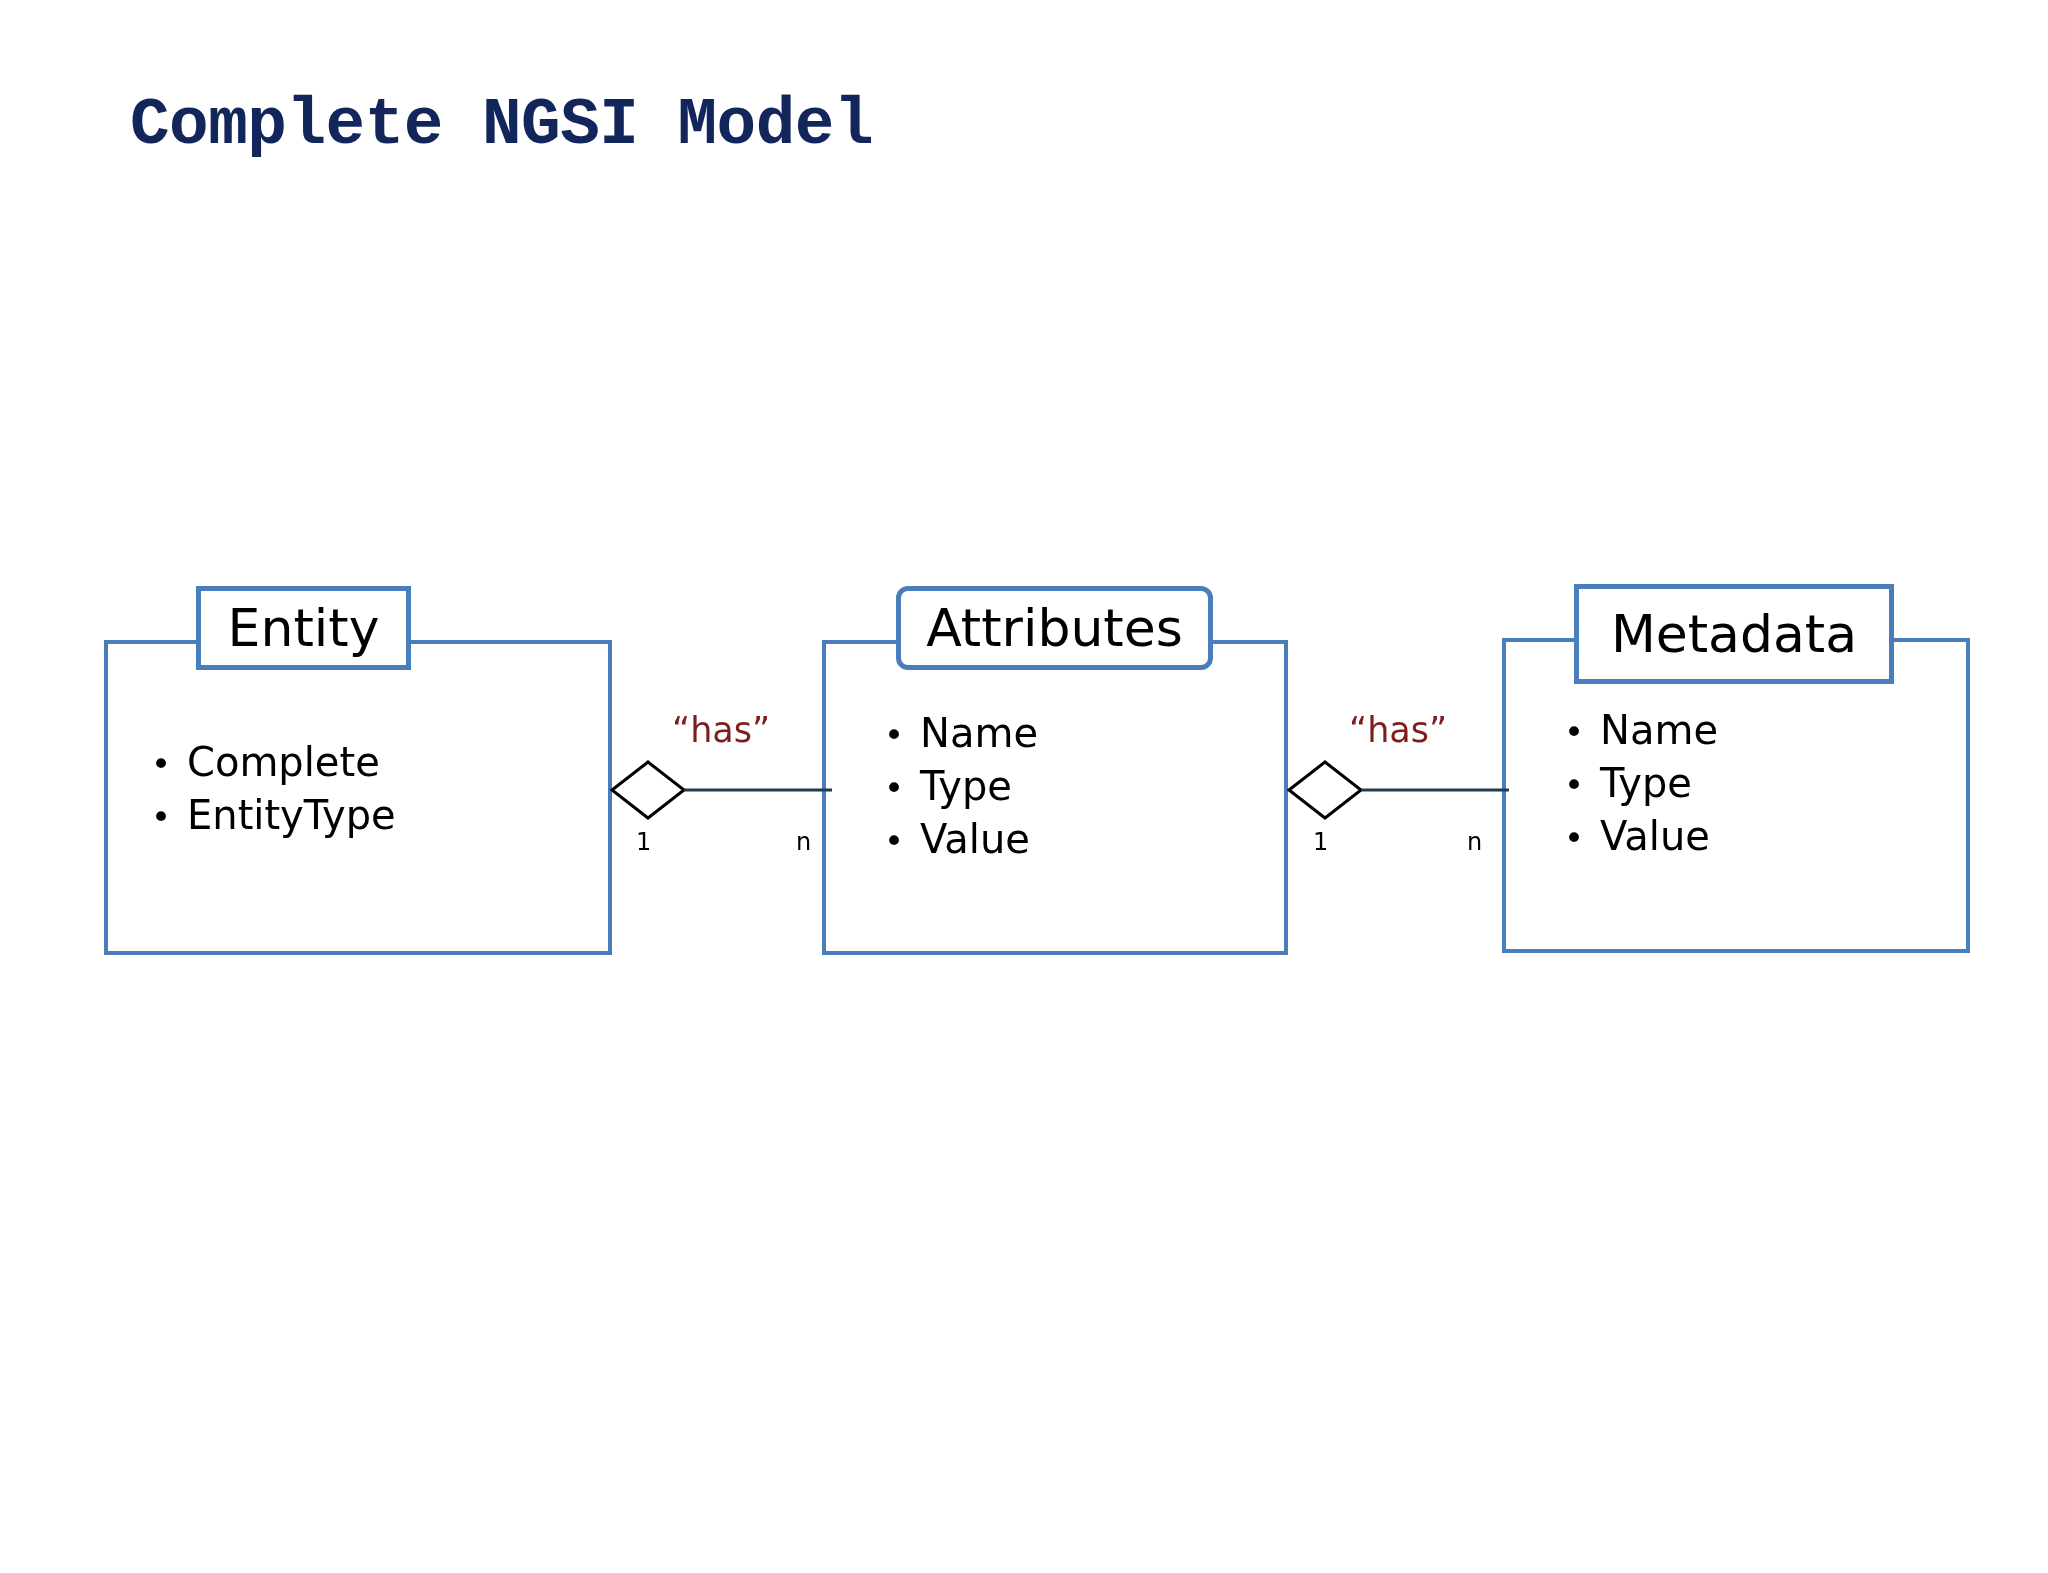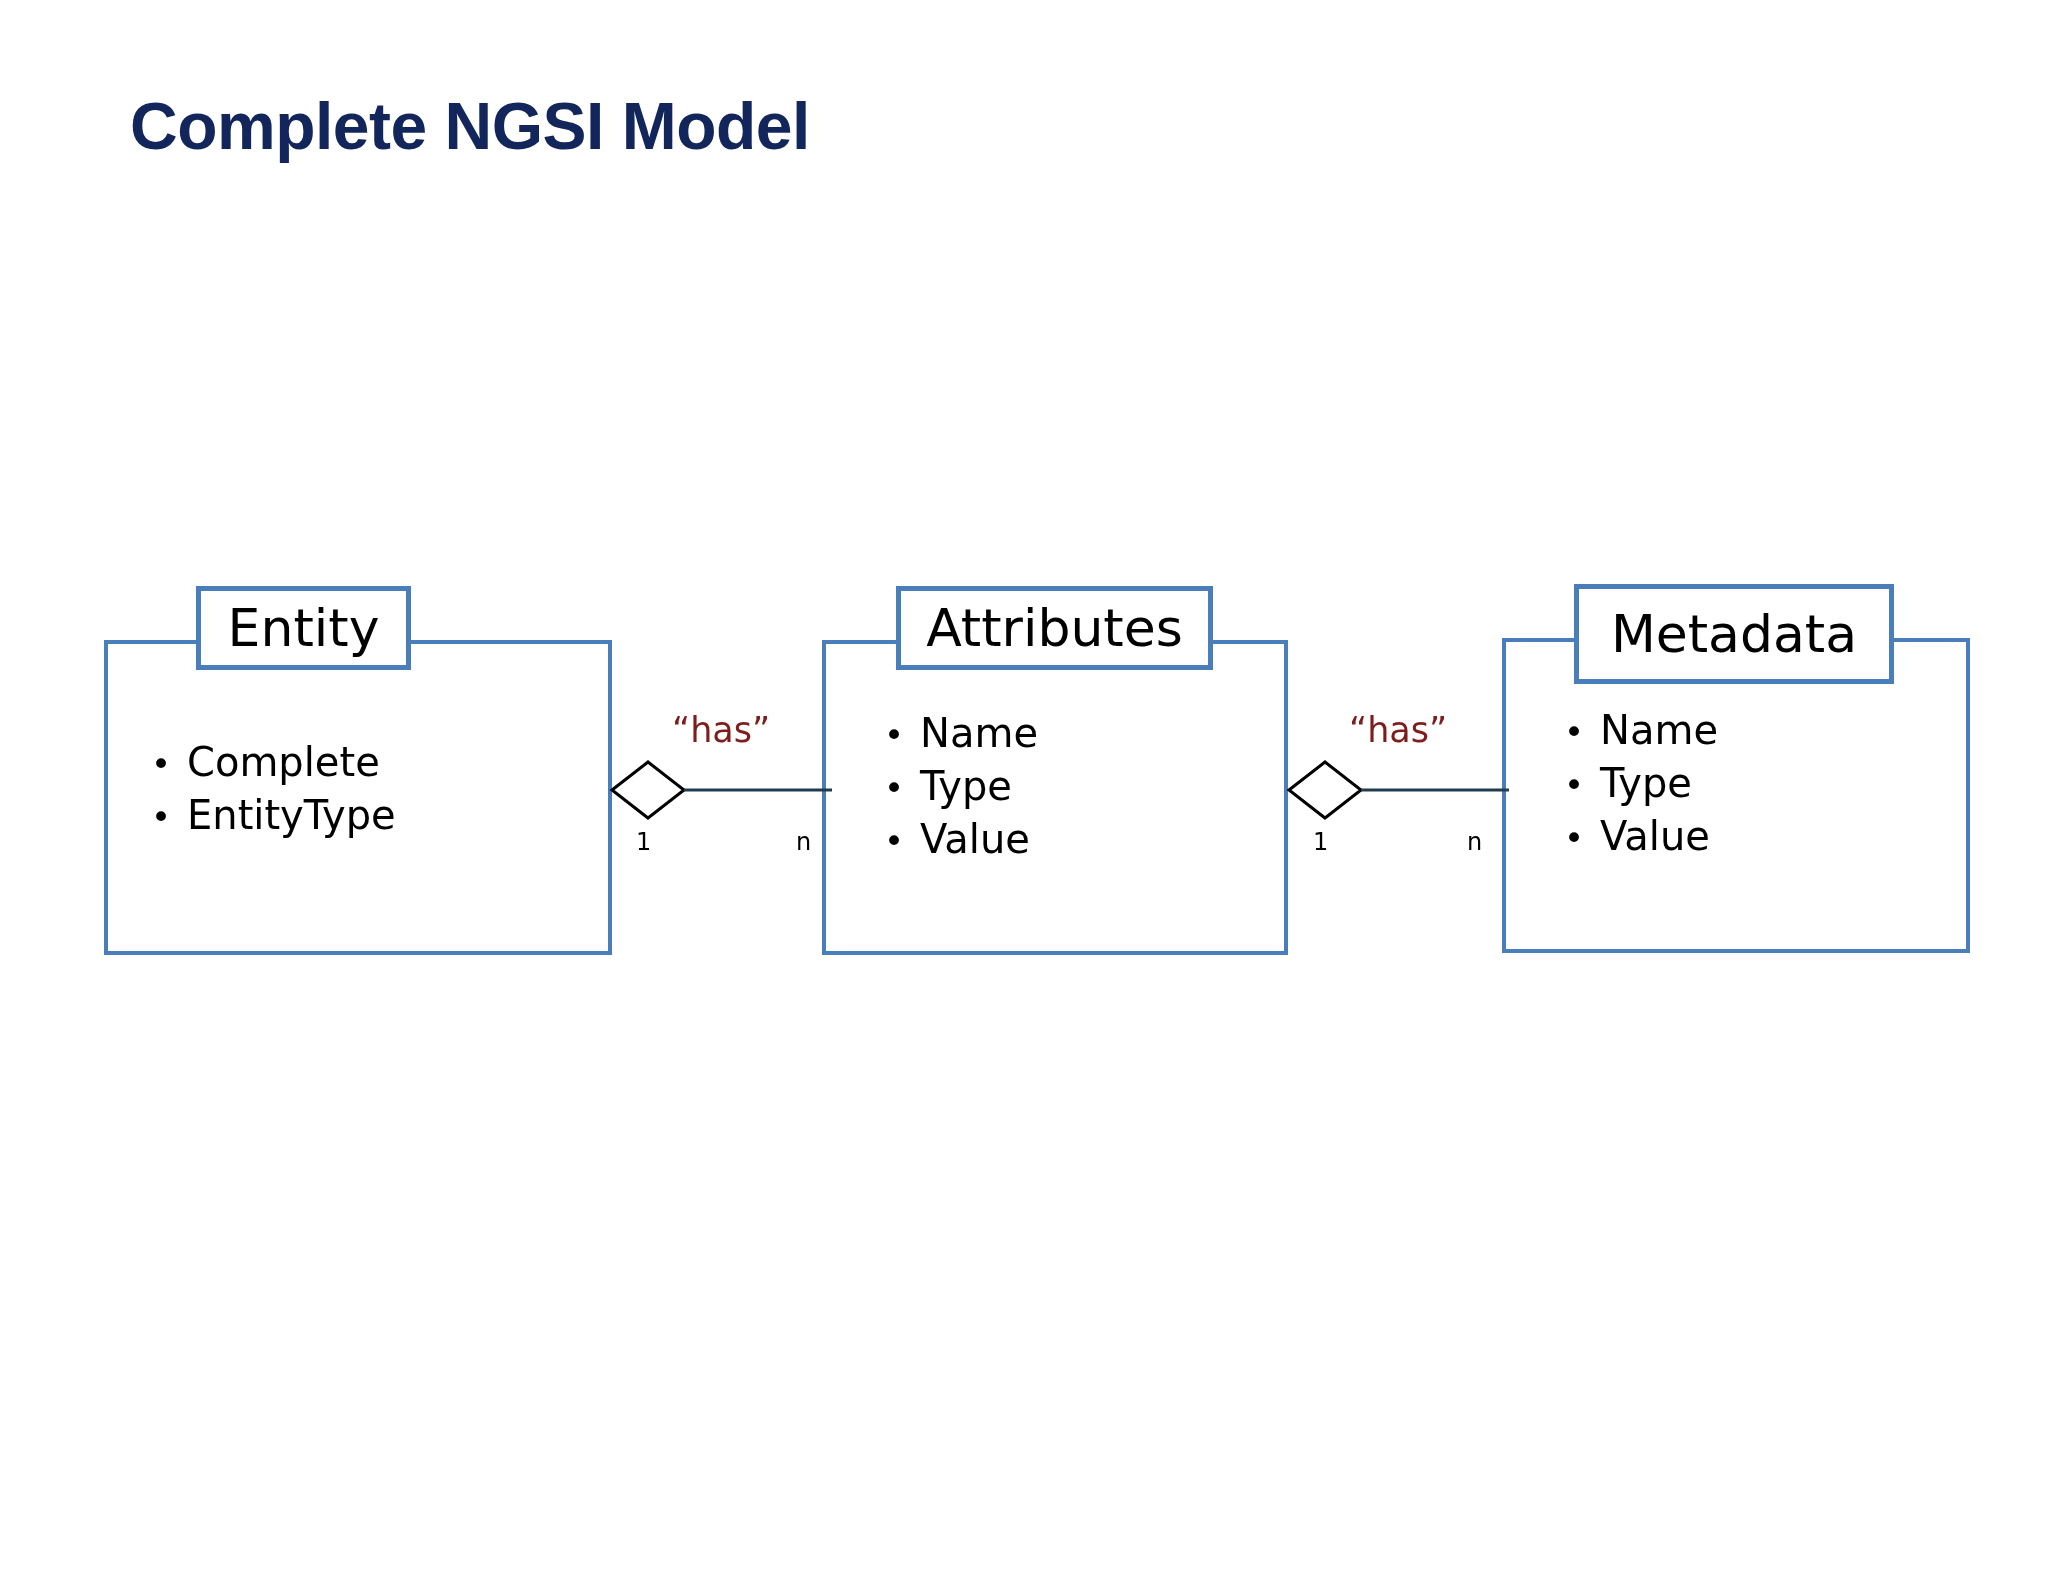--- a/index.html
+++ b/index.html
@@ -14,21 +14,21 @@
     overflow: hidden;
     font-family: "Liberation Sans", sans-serif;
     background: #ffffff;
   }
 
   
   #slide-title {
     position: absolute;
     left: 130px;
     top: 88px;
-    font-family: Liberation Sans, sans-serif;
+    font-family: Liberation Mono, monospace;
     font-size: 66px;
     font-weight: bold;
     color: #12265c;
     letter-spacing: -0.5px;
     white-space: nowrap;
   }
 
   
   #diagram {
     position: absolute;
@@ -128,21 +128,21 @@
       <div class="entity-list-item">
         <span class="bullet-dot">•</span>
         <span>EntityType</span>
       </div>
     </div>
   </div>
 
   <div class="entity-group">
     <div class="entity-body" style="left:806px; top:640px; width:466px; height:315px;"></div>
 
-    <div class="entity-header" style="left:880px; top:586px; width:317px; height:84px;">
+    <div class="entity-header" style="left:880px; top:586px; width:317px; height:84px;border-radius:12px;">
       <span class="entity-header-label">Attributes</span>
     </div>
 
     <div class="entity-list" style="left:868px; top:713px;">
       <div class="entity-list-item">
         <span class="bullet-dot">•</span>
         <span>Name</span>
       </div>
       <div class="entity-list-item">
         <span class="bullet-dot">•</span>

